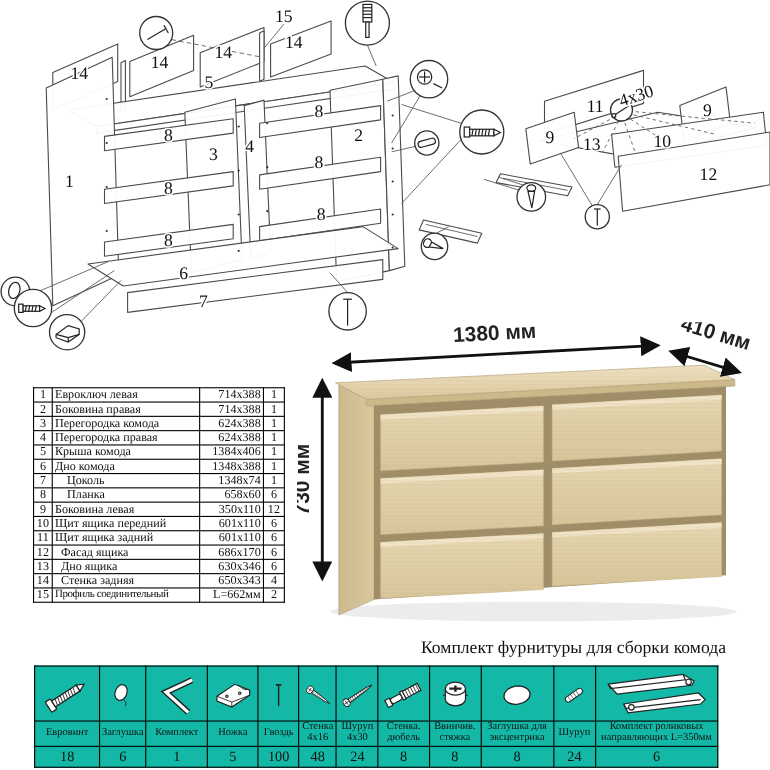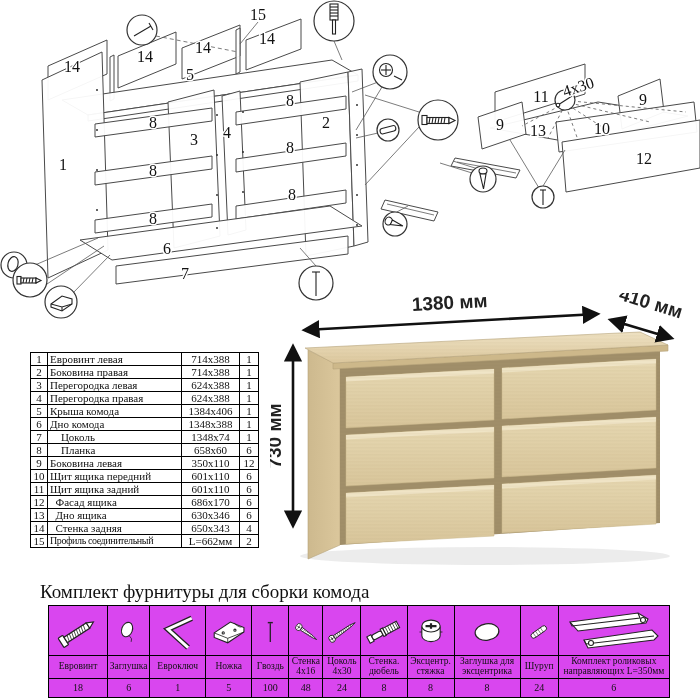--- a/index.html
+++ b/index.html
@@ -18,32 +18,32 @@
 
   
   .photo{position:absolute;left:270px;top:293px;width:430px;height:285px;z-index:1}
   .dim{font-family:"Liberation Sans",sans-serif;font-weight:700;font-size:19px;fill:#222;text-anchor:middle}
 
   
   .parts{position:absolute;left:30px;top:352px;z-index:3;border-collapse:collapse;font-size:11px;background:#fff}
   .parts td{border:1px solid #000;height:13px;padding:0 2px;white-space:pre;line-height:12px}
   .c-num{width:17px;text-align:center}
   .c-name{width:134px}
-  .c-size{width:58px;text-align:center}
+  .c-size{width:58px;text-align:right}
   .c-qty{width:19px;text-align:center}
   .cond{font-size:10px;letter-spacing:-.4px}
 
   
-  .hw-title{position:absolute;left:40px;top:581px;width:620px;text-align:left;font-size:19px;z-index:3}
-  .hw{position:absolute;left:48px;top:605px;width:622px;z-index:3;border-collapse:collapse;table-layout:fixed;background:#d946ef}
+  .hw-title{position:absolute;left:40px;top:581px;width:620px;text-align:right;font-size:16px;z-index:3}
+  .hw{position:absolute;left:31px;top:605px;width:622px;z-index:3;border-collapse:collapse;table-layout:fixed;background:#14b8a6}
   .hw td{border:1px solid #000;text-align:center;vertical-align:middle;padding:0;overflow:hidden}
   .hw .icon-cell{height:50px}
   .hw .icon-cell svg{display:block;margin:2px auto 0;height:44px;max-width:96%}
   .hw .label-cell{height:22px;font-size:9.5px;line-height:1.05;padding:1px 1px}
-  .hw .qty-cell{height:19px;font-size:10px}
+  .hw .qty-cell{height:19px;font-size:13px}
 </style>
 </head>
 <body>
 
 <div class="page">
 
   <svg class="diagram" width="700" height="330" viewBox="0 0 700 330">
     <g>
 
       <polygon class="geo" points="48,66 107,40 107,74 48,100"></polygon>
@@ -317,33 +317,33 @@
         <line x1="23" y1="54" x2="23" y2="232" stroke="#111" stroke-width="2.6" marker-start="url(#ah)" marker-end="url(#ah)"></line>
         <text class="dim" x="11" y="143" transform="rotate(-90 11 143)">730 мм</text>
       </g>
     </svg>
   </div>
 
   <table class="parts">
     <tbody id="parts-body">
         <tr>
           <td class="c-num">1</td>
-          <td class="c-name">Евровинт левая</td>
+          <td class="c-name">Евроключ левая</td>
           <td class="c-size">714x388</td>
           <td class="c-qty">1</td>
         </tr>
         <tr>
           <td class="c-num">2</td>
           <td class="c-name">Боковина правая</td>
           <td class="c-size">714x388</td>
           <td class="c-qty">1</td>
         </tr>
         <tr>
           <td class="c-num">3</td>
-          <td class="c-name">Перегородка левая</td>
+          <td class="c-name">Перегородка комода</td>
           <td class="c-size">624x388</td>
           <td class="c-qty">1</td>
         </tr>
         <tr>
           <td class="c-num">4</td>
           <td class="c-name">Перегородка правая</td>
           <td class="c-size">624x388</td>
           <td class="c-qty">1</td>
         </tr>
         <tr>
@@ -556,27 +556,27 @@
                 <path d="M20 30 L88 20 L94 26 L90 30 L24 38 Z"></path>
                 <path d="M20 30 L22 34 L90 26" fill="none"></path>
                 <circle cx="27" cy="33" r="2.5"></circle>
               </g>
             </svg>
           </td>
         </tr>
         <tr>
           <td class="label-cell">Евровинт</td>
           <td class="label-cell">Заглушка</td>
-          <td class="label-cell">Евроключ</td>
+          <td class="label-cell">Комплект</td>
           <td class="label-cell">Ножка</td>
           <td class="label-cell">Гвоздь</td>
           <td class="label-cell">Стенка 4x16</td>
-          <td class="label-cell">Цоколь 4x30</td>
+          <td class="label-cell">Шуруп 4x30</td>
           <td class="label-cell">Стенка. дюбель</td>
-          <td class="label-cell">Эксцентр. стяжка</td>
+          <td class="label-cell">Ввинчив. стяжка</td>
           <td class="label-cell">Заглушка для эксцентрика</td>
           <td class="label-cell">Шуруп</td>
           <td class="label-cell">Комплект роликовых направляющих L=350мм</td>
         </tr>
         <tr>
           <td class="qty-cell">18</td>
           <td class="qty-cell">6</td>
           <td class="qty-cell">1</td>
           <td class="qty-cell">5</td>
           <td class="qty-cell">100</td>

